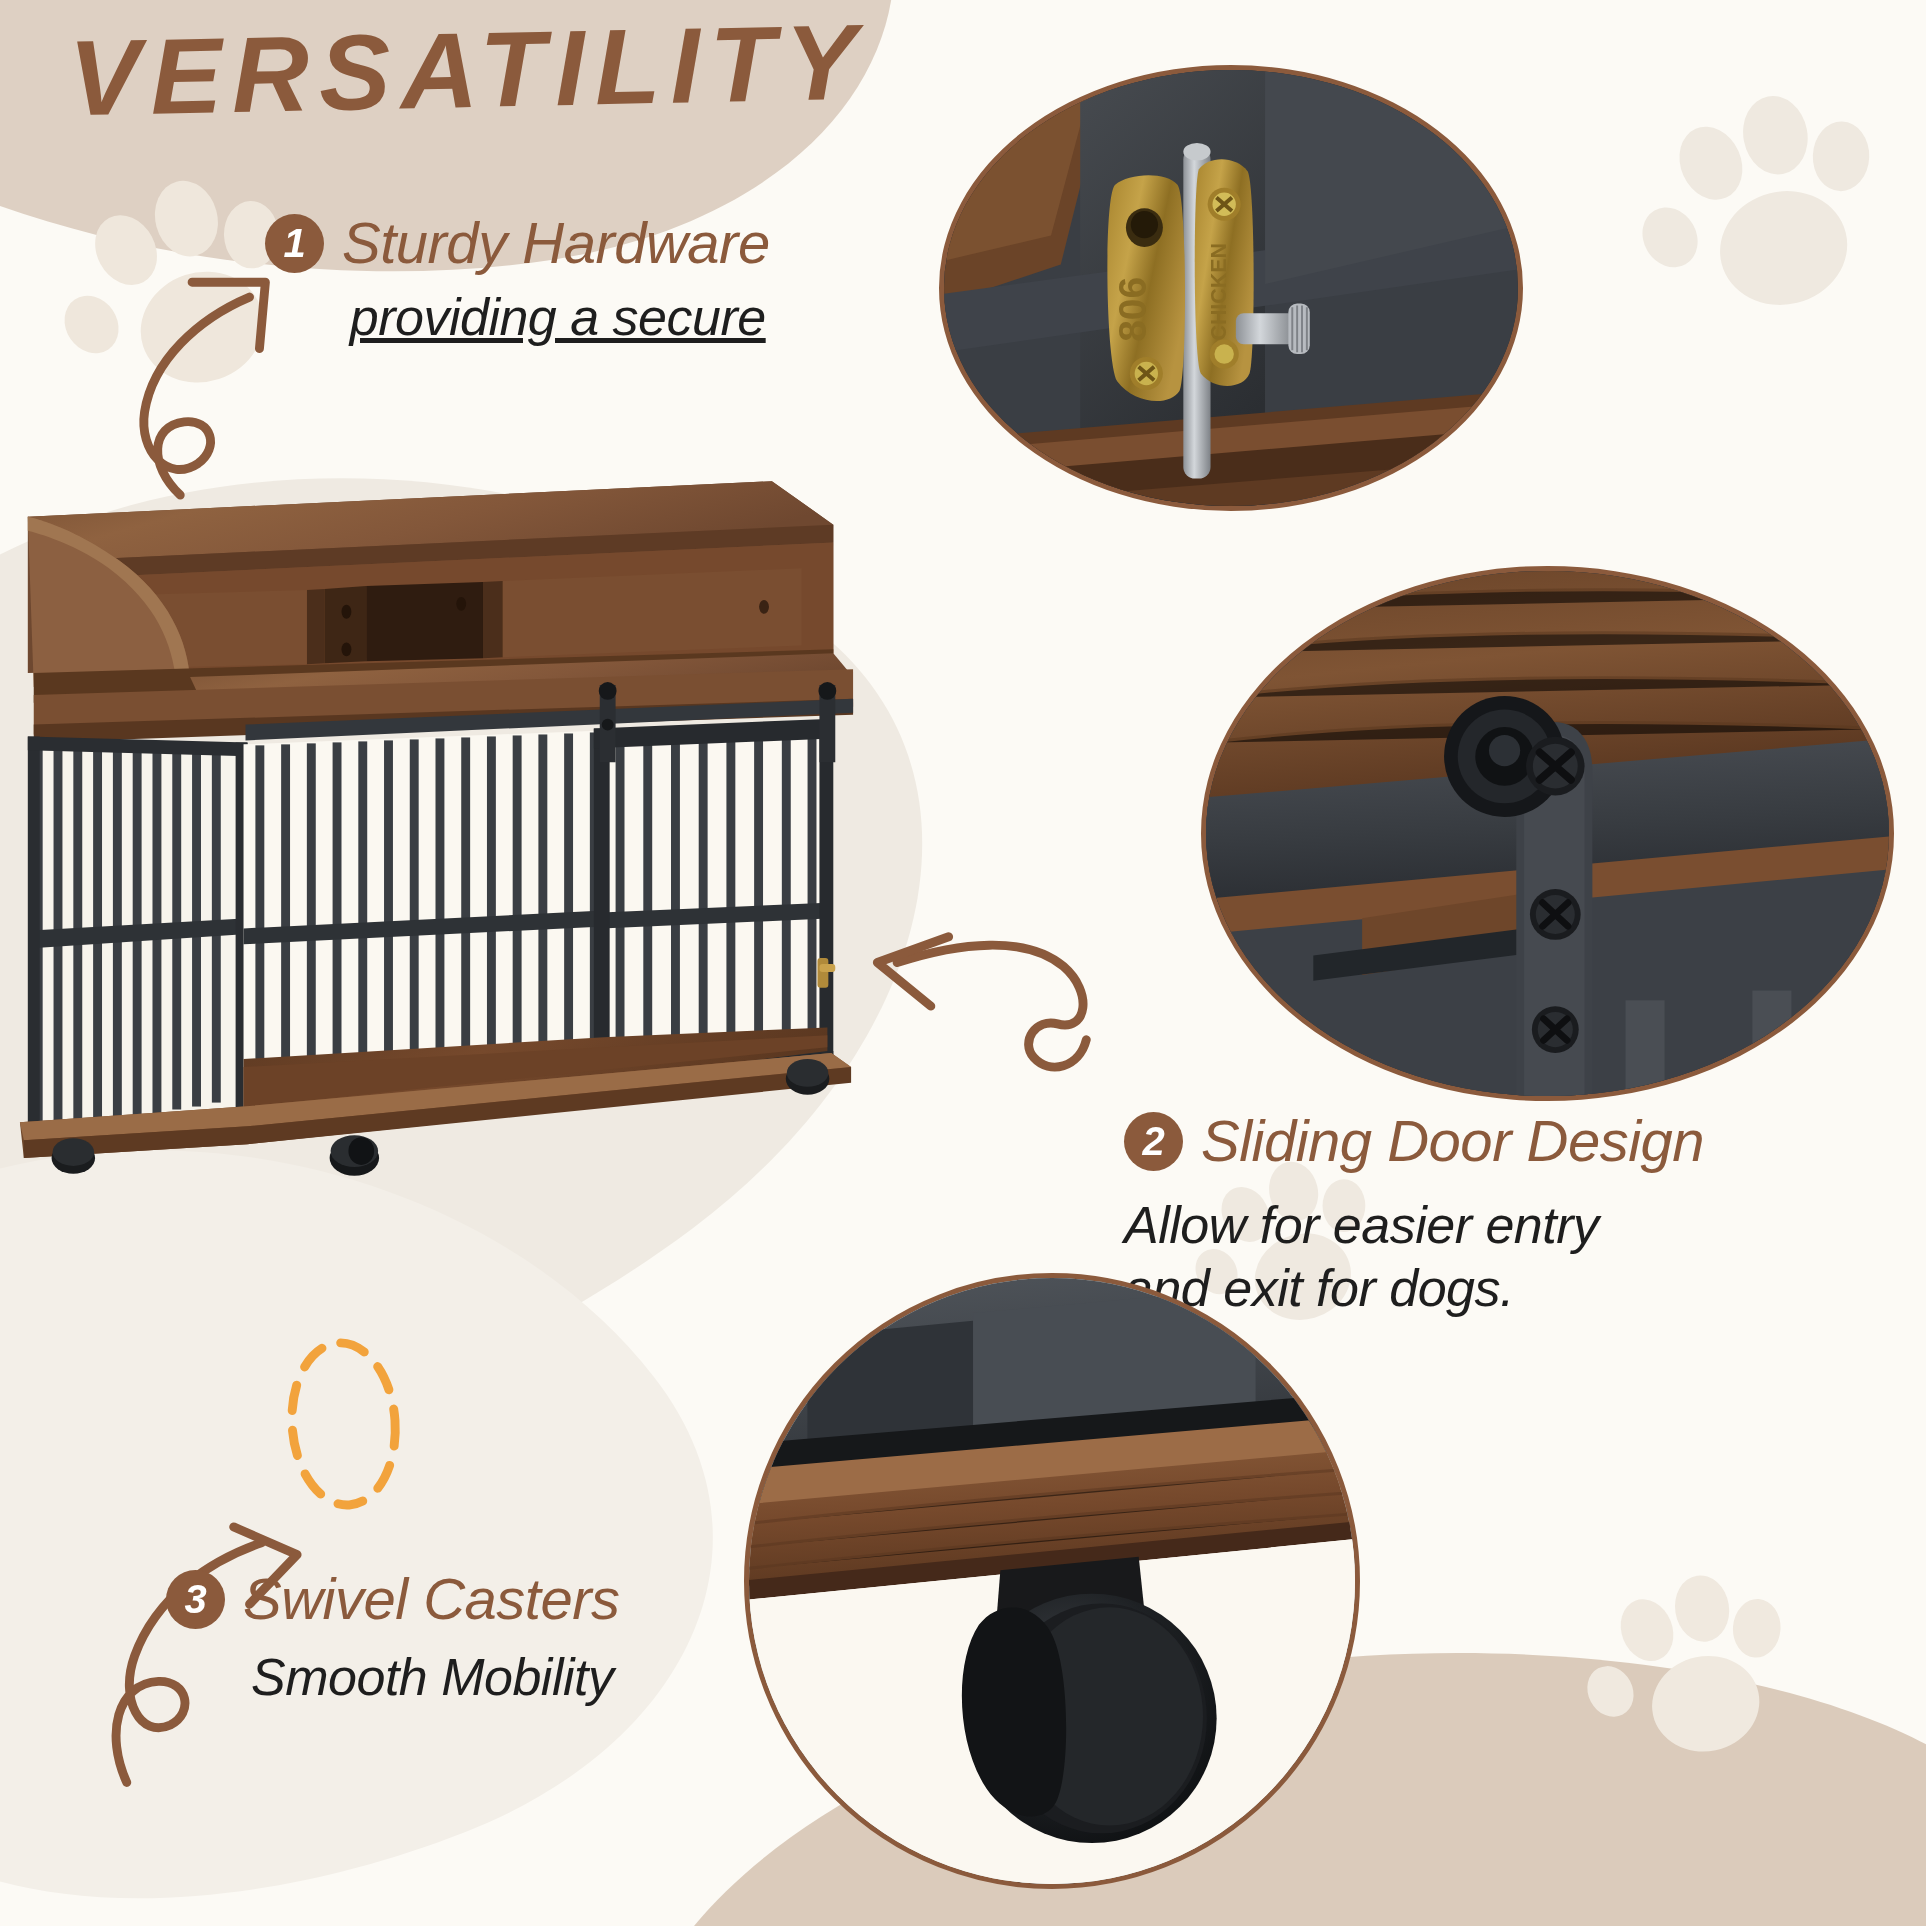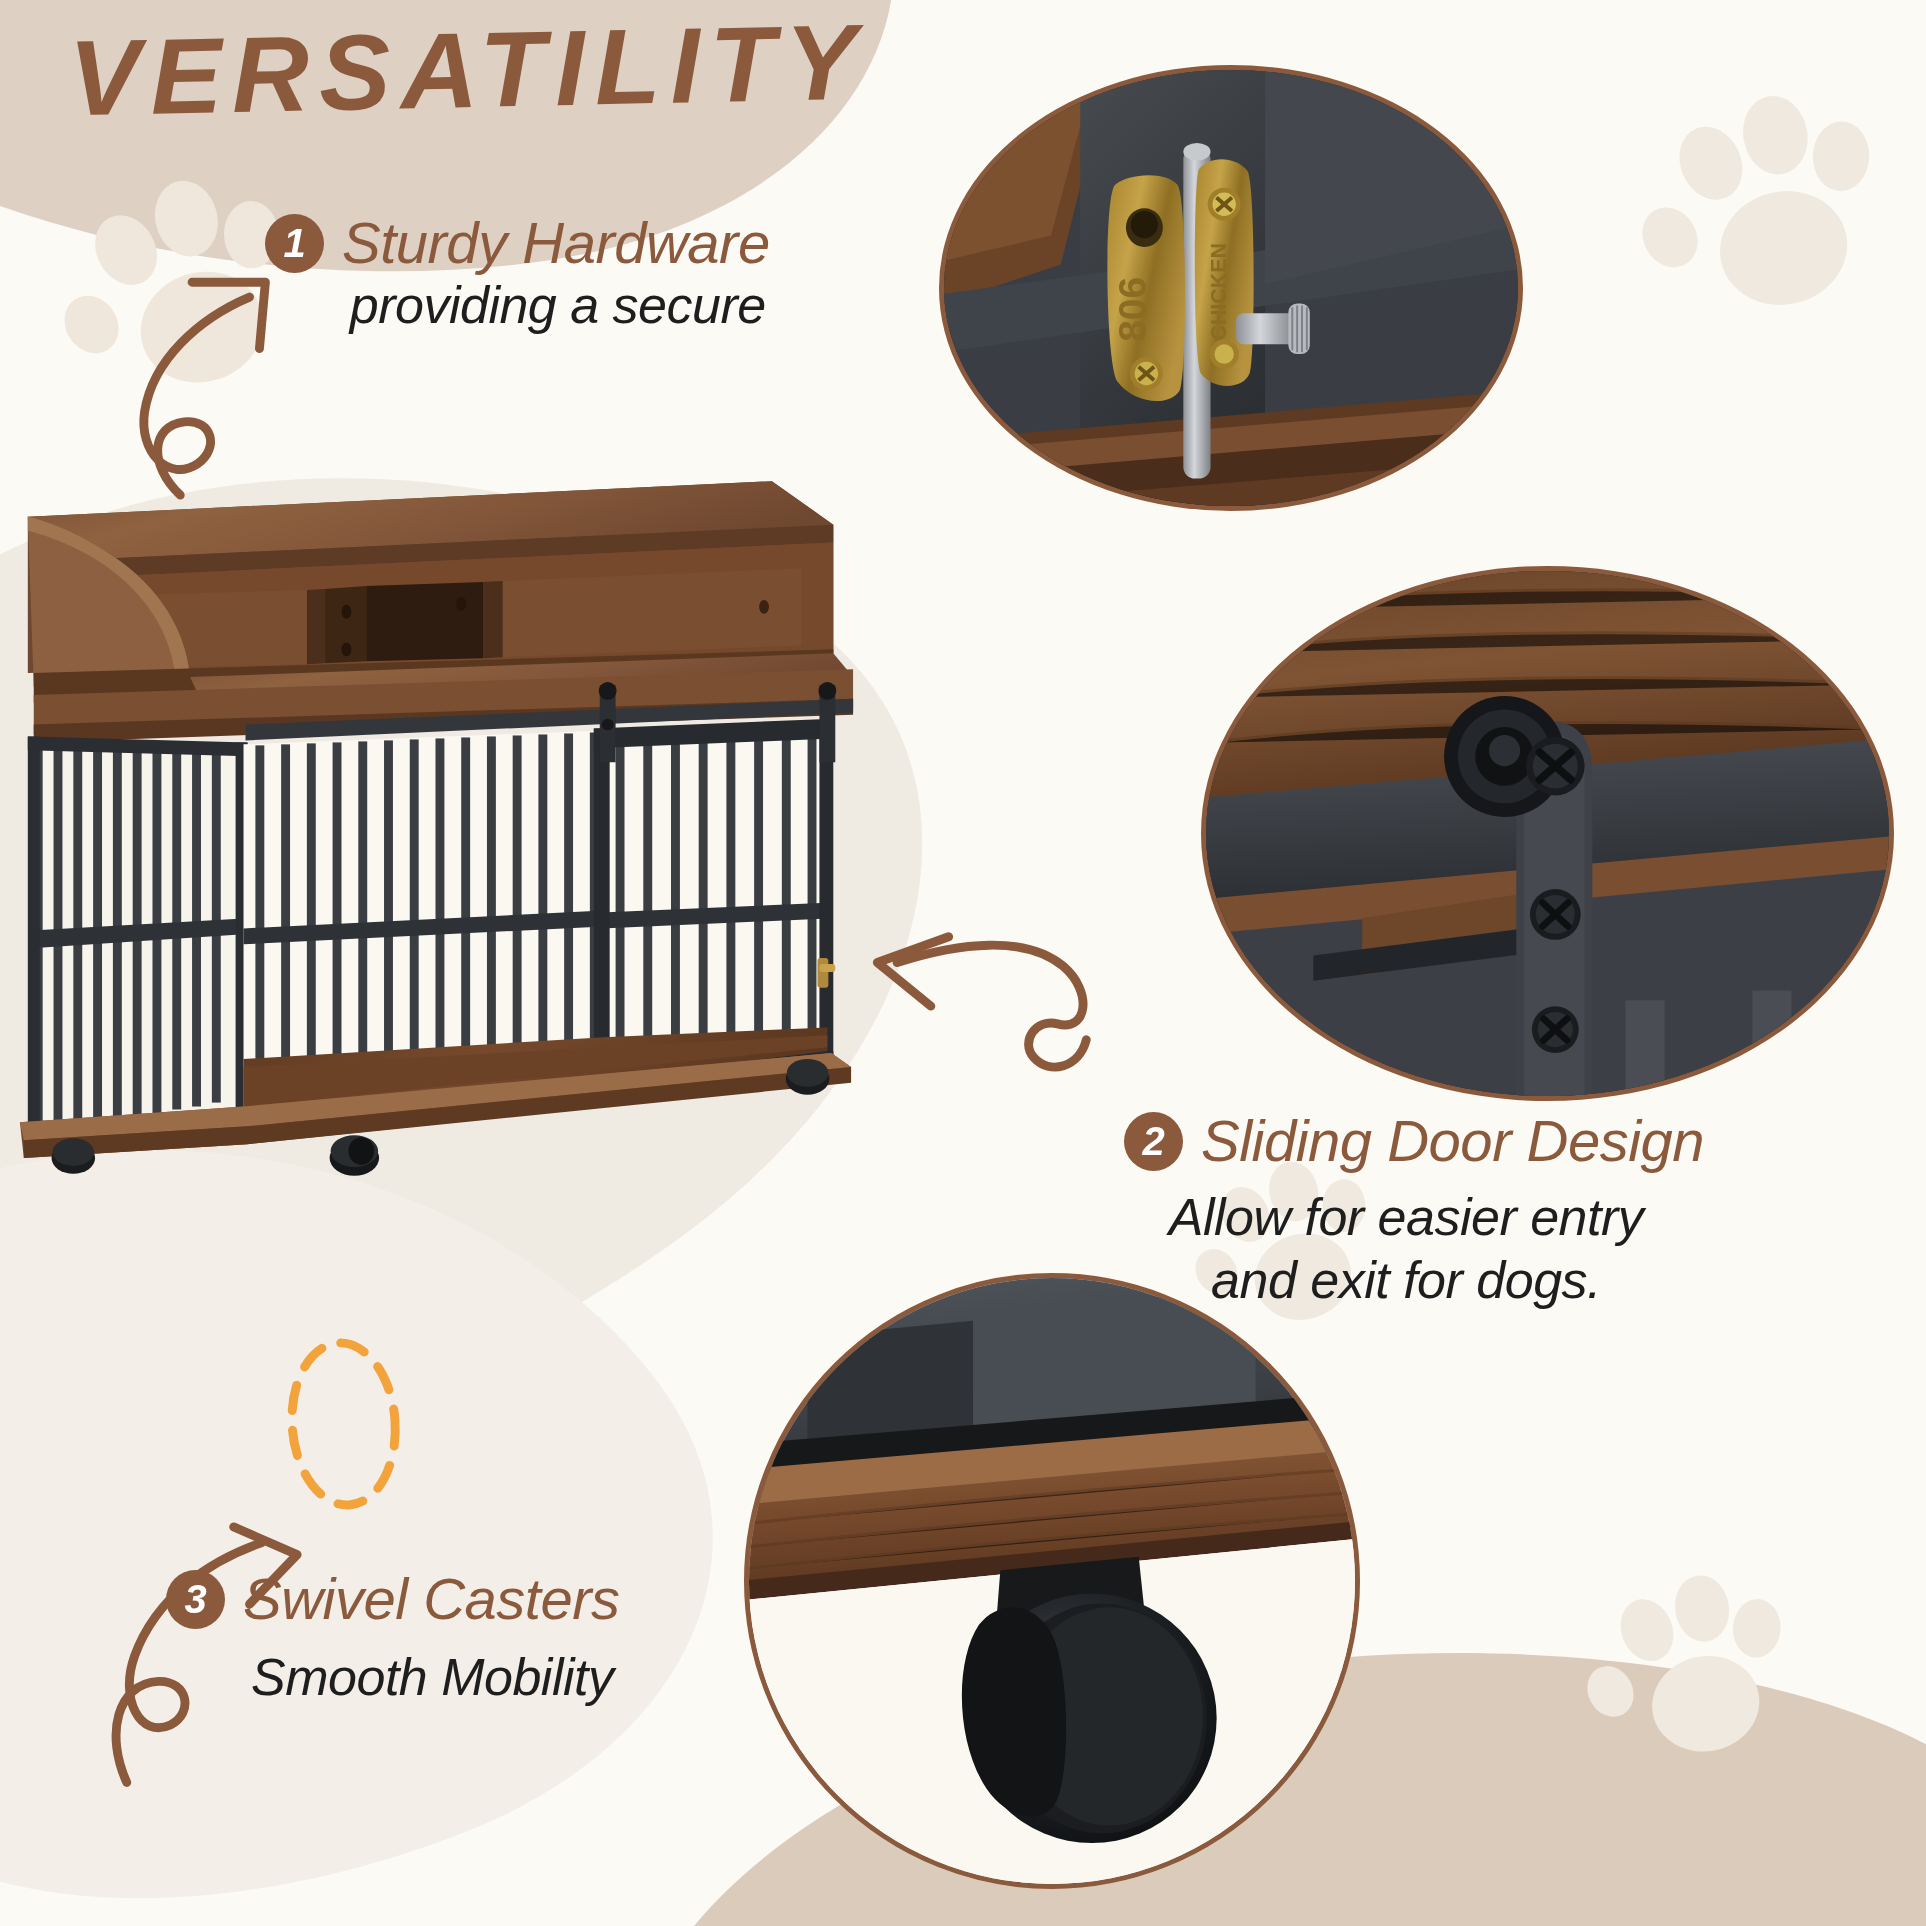--- a/index.html
+++ b/index.html
@@ -42,25 +42,25 @@
     color:#8B5A3C;letter-spacing:-0.5px;line-height:1.05;
   }
   .feat-body{
     font-size:52px;font-style:italic;color:#1E1E1E;
     line-height:1.22;letter-spacing:-0.5px;
   }
   .feat-body div{white-space:nowrap;}
 
   
   #feature-1{left:265px;top:213px;}
-  #feature-1 .feat-body{text-align:right;padding-right:4px;}
+  #feature-1 .feat-body{margin-top:12px;text-align:right;padding-right:4px;text-decoration:underline;}
 
   
   #feature-2{left:1124px;top:1111px;}
-  #feature-2 .feat-body{margin-top:14px;text-align:center;padding-right:16px;}
+  #feature-2 .feat-body{margin-top:22px;text-align:left;padding-right:16px;}
 
   
   #feature-3{left:166px;top:1569px;}
   #feature-3 .feat-body{margin-top:16px;text-align:center;padding-left:79px;}
 
   
   .photo-circle{
     border-radius:50%;
     border:5px solid #8B5A3C;
     overflow:hidden;

